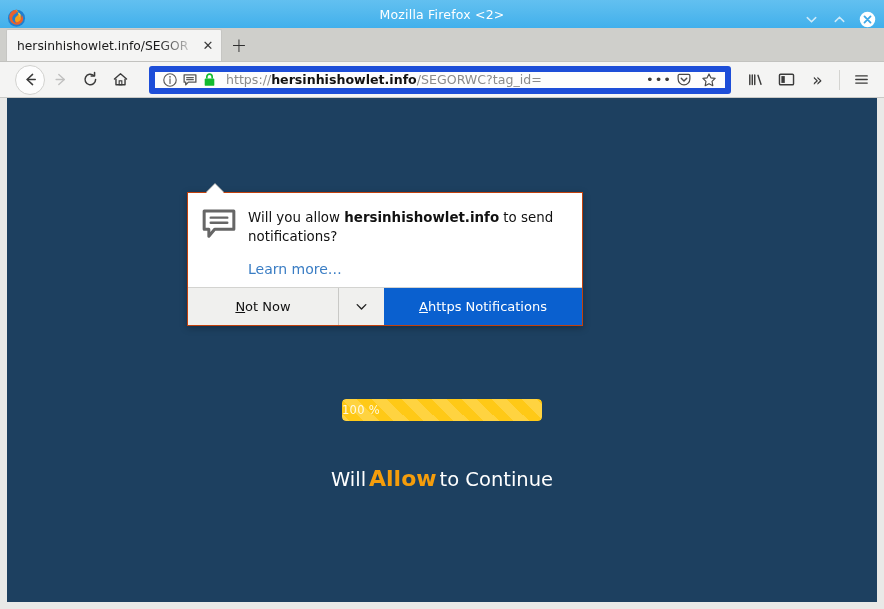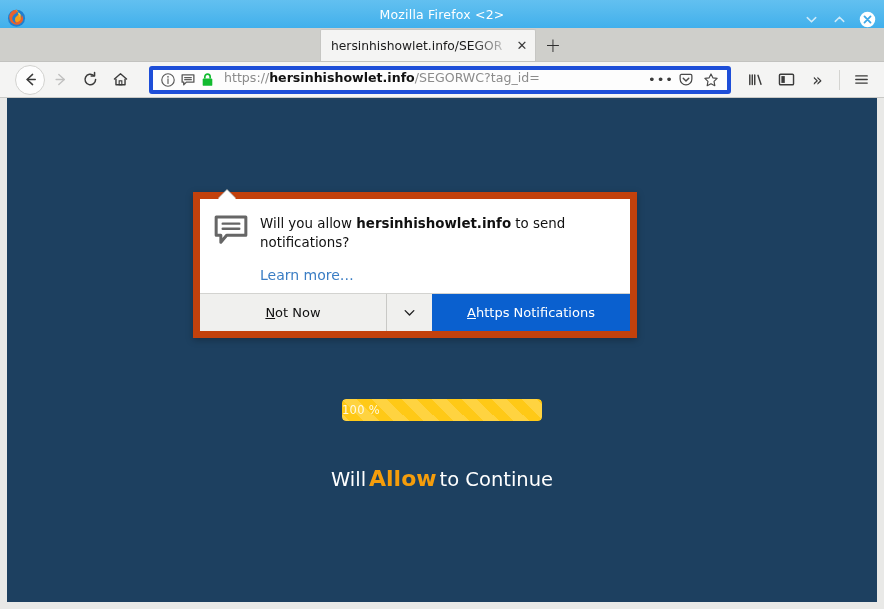--- a/index.html
+++ b/index.html
@@ -44,21 +44,20 @@
   .wc { width: 17px; height: 17px; display:flex; align-items:center; justify-content:center; cursor: default; }
   .wc svg { display:block; }
 
   
   #tabstrip {
     height: 34px; flex: 0 0 34px;
     background: #cfcfcb;
     display: flex; align-items: flex-end;
     padding-left: 6px;
     border-bottom: 1px solid #c2c2bf;
-    justify-content: center;
   }
   #tab {
     position: relative;
     height: 32px; width: 216px;
     background: #f4f4f3;
     border: 1px solid #c6c6c3;
     border-bottom: none;
     border-radius: 2px 2px 0 0;
     display: flex; align-items: center;
     padding: 0 4px 0 10px;
@@ -101,23 +100,23 @@
     background: #fdfdfd;
     width: 30px; height: 30px; margin-left: 7px;
   }
   #fwd-btn { opacity: .38; }
 
   #urlbar {
     flex: 1 1 auto;
     height: 28px;
     margin: 0 8px 0 14px;
     background: #fdfdfd;
-    border: 4px solid #1d4ed8;
+    border: 6px solid #1d4ed8;
     border-radius: 3px;
-    display: flex; 
+    display: flex; align-items: center;
     padding: 0 5px 0 7px;
     min-width: 0;
   }
   .ub-icon { flex: 0 0 auto; display:flex; align-items:center; justify-content:center; margin-right:4px; }
   #url-text {
     flex: 1 1 auto; min-width: 0;
     font-size: 12.6px; color: #8b8b8b;
     white-space: nowrap; overflow: hidden;
     margin-left: 5px;
     -webkit-mask-image: linear-gradient(90deg, #000 92%, transparent 100%);
@@ -189,24 +188,24 @@
     position: absolute;
     left: 0; right: 0; bottom: 0px;
     text-align: center;
     color: #5f7e9d;
     font-size: 17px;
   }
 
   
   #perm-popup {
     position: absolute;
-    left: 193px; top: 94px;
-    width: 444px;
+    left: 187px; top: 94px;
+    width: 396px;
     background: #ffffff;
-    border: 7px solid #c2410c;
+    border: 1px solid #c2410c;
     box-shadow: 0 2px 7px rgba(0,0,0,.28);
     z-index: 40;
   }
   #perm-arrow {
     position: absolute;
     left: 18px; top: -9px;
     width: 0; height: 0;
     border-left: 9px solid transparent;
     border-right: 9px solid transparent;
     border-bottom: 9px solid #ffffff;

